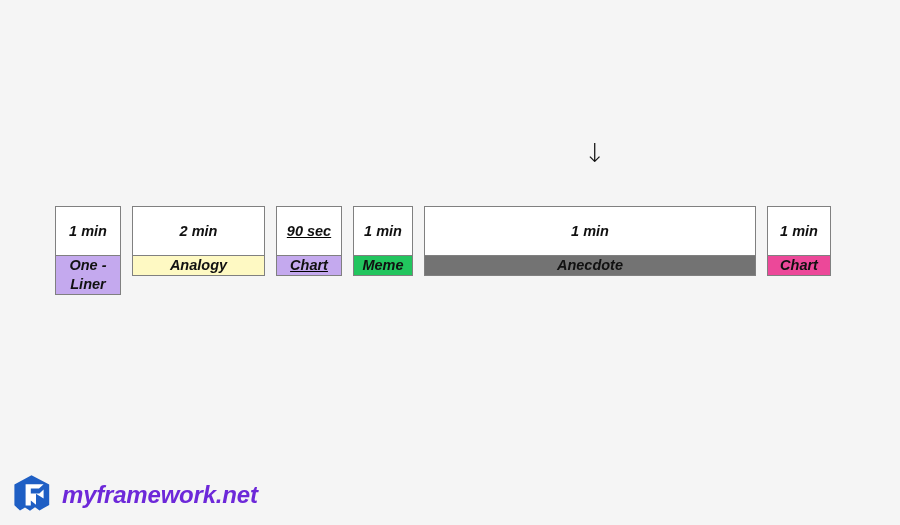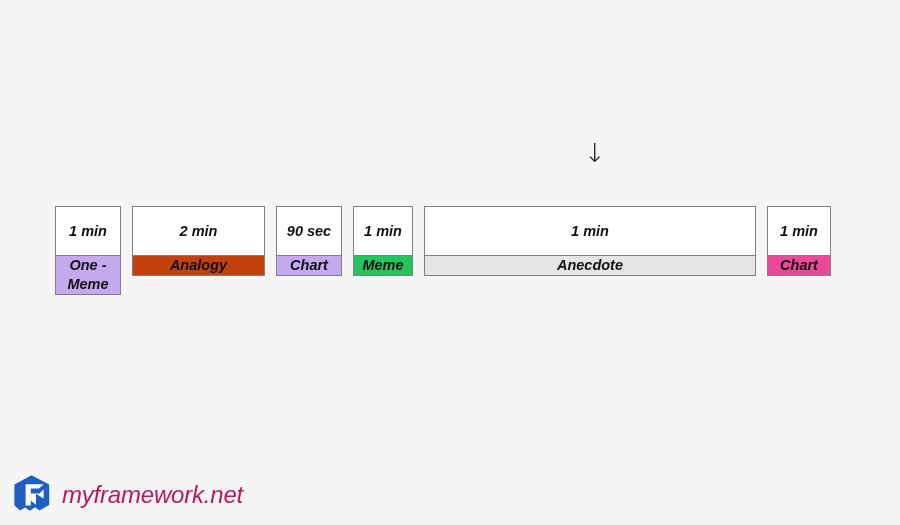--- a/index.html
+++ b/index.html
@@ -103,56 +103,56 @@
     align-items: center;
   }
   .brand-mark {
     width: 40px;
     height: 42px;
     flex: none;
   }
   .brand-text {
     margin-left: 10px;
     font-style: italic;
-    font-weight: normal;
+    font-weight: bold;
     font-size: 24px;
-    color: #be185d;
+    color: #6d28d9;
     letter-spacing: -0.2px;
   }
 </style>
 </head>
 <body style="background: rgb(245, 245, 245);">
 
 <div id="canvas">
 
   <div class="annotation">
     <div class="annotation-arrow">↓</div>
   </div>
 
   <div class="timeline" id="timeline">
       <div class="block" style="width: 66px;">
         <div class="block-duration">1 min</div>
         <div class="block-label" style="background: rgb(196, 169, 238);">One -
-Meme</div>
+Liner</div>
       </div>
       <div class="block" style="width: 133px;">
         <div class="block-duration">2 min</div>
-        <div class="block-label" style="background: #c2410c;">Analogy</div>
+        <div class="block-label" style="background: #fef9c3;">Analogy</div>
       </div>
-      <div class="block" style="width: 66px;">
+      <div class="block" style="width: 66px; text-decoration: underline;">
         <div class="block-duration">90 sec</div>
         <div class="block-label" style="background: rgb(196, 169, 238);">Chart</div>
       </div>
       <div class="block" style="width: 60px;">
         <div class="block-duration">1 min</div>
         <div class="block-label" style="background: #22c55e;">Meme</div>
       </div>
       <div class="block" style="width: 332px;">
         <div class="block-duration">1 min</div>
-        <div class="block-label" style="background: #e5e5e5;">Anecdote</div>
+        <div class="block-label" style="background: #737373;">Anecdote</div>
       </div>
       <div class="block" style="width: 64px;">
         <div class="block-duration">1 min</div>
         <div class="block-label" style="background: #ec4899;">Chart</div>
       </div>
     </div>
 
   <div class="brand">
     <span class="brand-mark">
       <svg viewBox="0 0 40 42" width="40" height="42" xmlns="http://www.w3.org/2000/svg">

